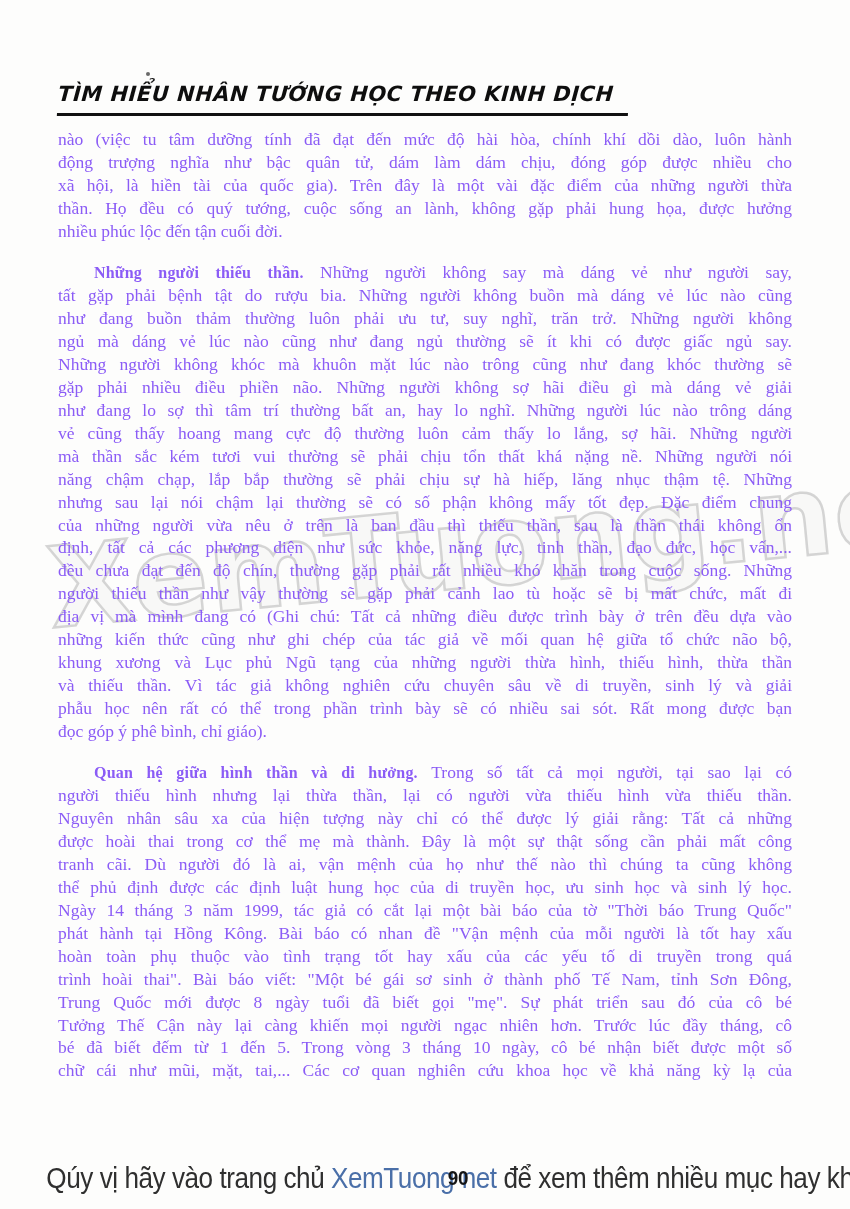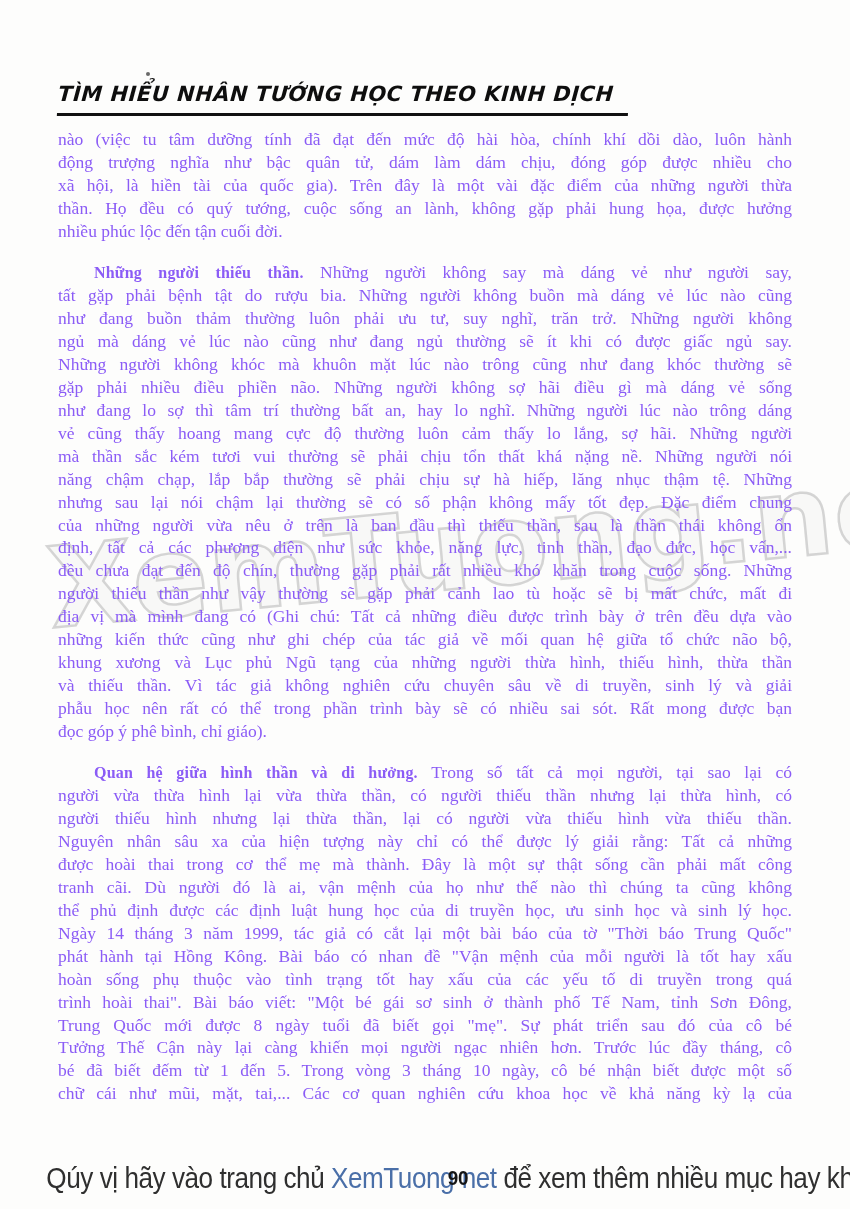--- a/index.html
+++ b/index.html
@@ -69,48 +69,47 @@
         <div class="line">xã hội, là hiền tài của quốc gia). Trên đây là một vài đặc điểm của những người thừa</div>
         <div class="line">thần. Họ đều có quý tướng, cuộc sống an lành, không gặp phải hung họa, được hưởng</div>
         <div class="line last">nhiều phúc lộc đến tận cuối đời.</div>
       </div>
     <div class="para">
         <div class="line indent"><b class="lead">Những người thiếu thần. </b>Những người không say mà dáng vẻ như người say,</div>
         <div class="line">tất gặp phải bệnh tật do rượu bia. Những người không buồn mà dáng vẻ lúc nào cũng</div>
         <div class="line">như đang buồn thảm thường luôn phải ưu tư, suy nghĩ, trăn trở. Những người không</div>
         <div class="line">ngủ mà dáng vẻ lúc nào cũng như đang ngủ thường sẽ ít khi có được giấc ngủ say.</div>
         <div class="line">Những người không khóc mà khuôn mặt lúc nào trông cũng như đang khóc thường sẽ</div>
-        <div class="line">gặp phải nhiều điều phiền não. Những người không sợ hãi điều gì mà dáng vẻ sống</div>
+        <div class="line">gặp phải nhiều điều phiền não. Những người không sợ hãi điều gì mà dáng vẻ giải</div>
         <div class="line">như đang lo sợ thì tâm trí thường bất an, hay lo nghĩ. Những người lúc nào trông dáng</div>
         <div class="line">vẻ cũng thấy hoang mang cực độ thường luôn cảm thấy lo lắng, sợ hãi. Những người</div>
         <div class="line">mà thần sắc kém tươi vui thường sẽ phải chịu tổn thất khá nặng nề. Những người nói</div>
         <div class="line">năng chậm chạp, lắp bắp thường sẽ phải chịu sự hà hiếp, lăng nhục thậm tệ. Những</div>
         <div class="line">nhưng sau lại nói chậm lại thường sẽ có số phận không mấy tốt đẹp. Đặc điểm chung</div>
         <div class="line">của những người vừa nêu ở trên là ban đầu thì thiếu thần, sau là thần thái không ổn</div>
         <div class="line">định, tất cả các phương diện như sức khỏe, năng lực, tinh thần, đạo đức, học vấn,...</div>
         <div class="line">đều chưa đạt đến độ chín, thường gặp phải rất nhiều khó khăn trong cuộc sống. Những</div>
         <div class="line">người thiếu thần như vậy thường sẽ gặp phải cảnh lao tù hoặc sẽ bị mất chức, mất đi</div>
         <div class="line">địa vị mà mình đang có (Ghi chú: Tất cả những điều được trình bày ở trên đều dựa vào</div>
         <div class="line">những kiến thức cũng như ghi chép của tác giả về mối quan hệ giữa tổ chức não bộ,</div>
         <div class="line">khung xương và Lục phủ Ngũ tạng của những người thừa hình, thiếu hình, thừa thần</div>
         <div class="line">và thiếu thần. Vì tác giả không nghiên cứu chuyên sâu về di truyền, sinh lý và giải</div>
         <div class="line">phẫu học nên rất có thể trong phần trình bày sẽ có nhiều sai sót. Rất mong được bạn</div>
         <div class="line last">đọc góp ý phê bình, chỉ giáo).</div>
       </div>
     <div class="para">
         <div class="line indent"><b class="lead">Quan hệ giữa hình thần và di hưởng. </b>Trong số tất cả mọi người, tại sao lại có</div>
-        <div class="line">người vừa thừa hình lại vừa thừa thần, có người thiếu thần nhưng lại thừa hình, có</div>
         <div class="line">người thiếu hình nhưng lại thừa thần, lại có người vừa thiếu hình vừa thiếu thần.</div>
         <div class="line">Nguyên nhân sâu xa của hiện tượng này chỉ có thể được lý giải rằng: Tất cả những</div>
         <div class="line">được hoài thai trong cơ thể mẹ mà thành. Đây là một sự thật sống cần phải mất công</div>
         <div class="line">tranh cãi. Dù người đó là ai, vận mệnh của họ như thế nào thì chúng ta cũng không</div>
         <div class="line">thể phủ định được các định luật hung học của di truyền học, ưu sinh học và sinh lý học.</div>
         <div class="line">Ngày 14 tháng 3 năm 1999, tác giả có cắt lại một bài báo của tờ "Thời báo Trung Quốc"</div>
         <div class="line">phát hành tại Hồng Kông. Bài báo có nhan đề "Vận mệnh của mỗi người là tốt hay xấu</div>
-        <div class="line">hoàn sống phụ thuộc vào tình trạng tốt hay xấu của các yếu tố di truyền trong quá</div>
+        <div class="line">hoàn toàn phụ thuộc vào tình trạng tốt hay xấu của các yếu tố di truyền trong quá</div>
         <div class="line">trình hoài thai". Bài báo viết: "Một bé gái sơ sinh ở thành phố Tế Nam, tỉnh Sơn Đông,</div>
         <div class="line">Trung Quốc mới được 8 ngày tuổi đã biết gọi "mẹ". Sự phát triển sau đó của cô bé</div>
         <div class="line">Tưởng Thế Cận này lại càng khiến mọi người ngạc nhiên hơn. Trước lúc đầy tháng, cô</div>
         <div class="line">bé đã biết đếm từ 1 đến 5. Trong vòng 3 tháng 10 ngày, cô bé nhận biết được một số</div>
         <div class="line">chữ cái như mũi, mặt, tai,... Các cơ quan nghiên cứu khoa học về khả năng kỳ lạ của</div>
       </div>
   </div>
 
   <div class="footer">
     <span class="footer-inner"><span>Qúy vị hãy vào trang chủ </span><span class="brand">XemTuong</span><span class="page-number">90</span><span class="brand">net</span><span> để xem thêm nhiều mục hay khác</span></span>

